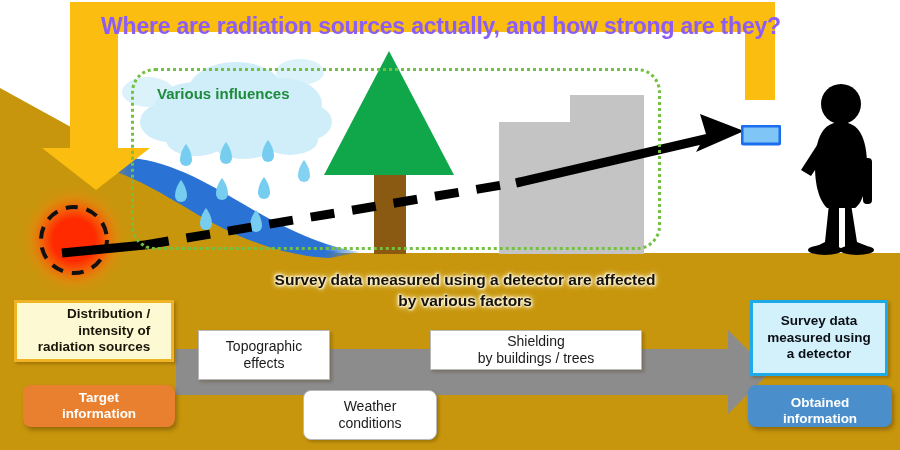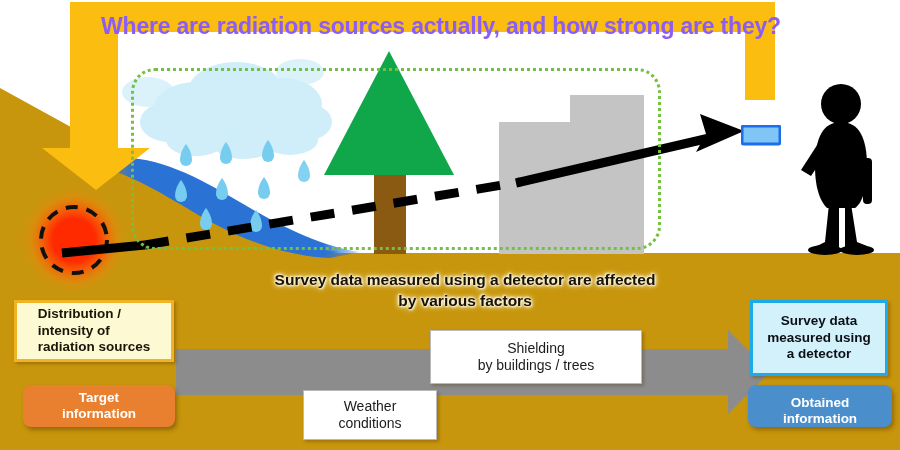--- a/index.html
+++ b/index.html
@@ -34,21 +34,21 @@
     position:absolute;left:230px;top:270px;width:470px;z-index:9;
     text-align:center;font-size:15.5px;font-weight:bold;color:#16120a;
     line-height:1.35;
     text-shadow:0 0 3px #fdf3d0,0 0 5px #fdf3d0,0 0 7px #fdf3d0,1px 1px 2px #fdf3d0,-1px -1px 2px #fdf3d0;
   }
 
   
   .box-target-info{
     position:absolute;left:14px;top:300px;width:160px;height:62px;z-index:10;
     background:#fdf9d3;border:3px solid #f0b323;box-sizing:border-box;
-    display:flex;align-items:center;justify-content:center;text-align:left;
+    display:flex;align-items:center;justify-content:center;text-align:right;
     font-size:13.5px;font-weight:bold;color:#1a1508;line-height:1.22;
     box-shadow:2px 2px 3px rgba(80,50,0,.35);
   }
   .pill-target{
     position:absolute;left:23px;top:385px;width:152px;height:42px;z-index:10;
     background:#e8802f;border-radius:8px;
     display:flex;align-items:center;justify-content:center;text-align:center;
     font-size:13.5px;font-weight:bold;color:#ffffff;line-height:1.2;
     box-shadow:2px 3px 4px rgba(70,40,0,.4);
   }
@@ -67,22 +67,22 @@
     box-shadow:2px 3px 4px rgba(70,40,0,.4);
   }
 
   .factor{
     position:absolute;z-index:11;background:#ffffff;border:1px solid #b9b9b9;
     box-sizing:border-box;display:flex;align-items:center;justify-content:center;
     text-align:center;font-size:14px;color:#1b1b1b;line-height:1.25;
     box-shadow:2px 2px 3px rgba(70,45,0,.3);
   }
   .f-topo   {left:198px;top:330px;width:132px;height:50px;}
-  .f-weather{left:303px;top:390px;width:134px;height:50px;}
-  .f-shield {left:430px;top:330px;width:212px;height:54px;}
+  .f-weather{left:303px;top:390px;width:134px;height:50px;border-radius:8px;}
+  .f-shield {left:430px;top:330px;width:212px;height:40px;}
   .f-dist   {left:600px;top:390px;width:86px;height:50px;}
 
   
   .person{position:absolute;left:795px;top:84px;z-index:8;}
   .detector{position:absolute;left:741px;top:125px;z-index:8;}
 </style>
 </head>
 <body>
 
 <div id="stage">
@@ -163,20 +163,21 @@
 
   <div class="banner-wrap">
     <svg width="900" height="210" viewBox="0 0 900 210">
       <path d="M70,2 L775,2 L775,100 L745,100 L745,32 L118,32 L118,148 L150,148
                L96,190 L42,148 L70,148 Z" fill="#fbbd10"></path>
     </svg>
   </div>
   <div class="banner-title">Where are radiation sources actually, and how strong are they?</div>
 
   <div class="influence-box"></div>
+  <div class="influence-label">Various influences</div>
 
   <svg class="person" width="92" height="172" viewBox="0 0 92 172">
     <circle cx="46" cy="20" r="20" fill="#000"></circle>
     <path d="M46,38 C64,38 72,54 72,82 C72,108 66,120 60,124 L32,124
              C26,118 20,106 20,82 C20,54 28,38 46,38 Z" fill="#000"></path>
     <path d="M28,52 L6,86 L16,92 L36,62 Z" fill="#000"></path>
     <rect x="68" y="74" width="9" height="46" rx="4" fill="#000"></rect>
     <path d="M34,120 L30,158 L22,162 L44,166 L44,120 Z" fill="#000"></path>
     <path d="M56,120 L62,158 L72,162 L50,166 L50,120 Z" fill="#000"></path>
     <ellipse cx="30" cy="166" rx="17" ry="5" fill="#000"></ellipse>
@@ -216,20 +217,26 @@
       <span>a detector</span>
     </div>
   </div>
   <div class="pill-obtained">
     <div>
       <span>Obtained</span><br>
       <span>information</span>
     </div>
   </div>
 
+  <div class="factor f-topo">
+    <div>
+      <span>Topographic</span><br>
+      <span>effects</span>
+    </div>
+  </div>
   <div class="factor f-weather">
     <div>
       <span>Weather</span><br>
       <span>conditions</span>
     </div>
   </div>
   <div class="factor f-shield">
     <div>
       <span>Shielding</span><br>
       <span>by buildings  / trees</span>

